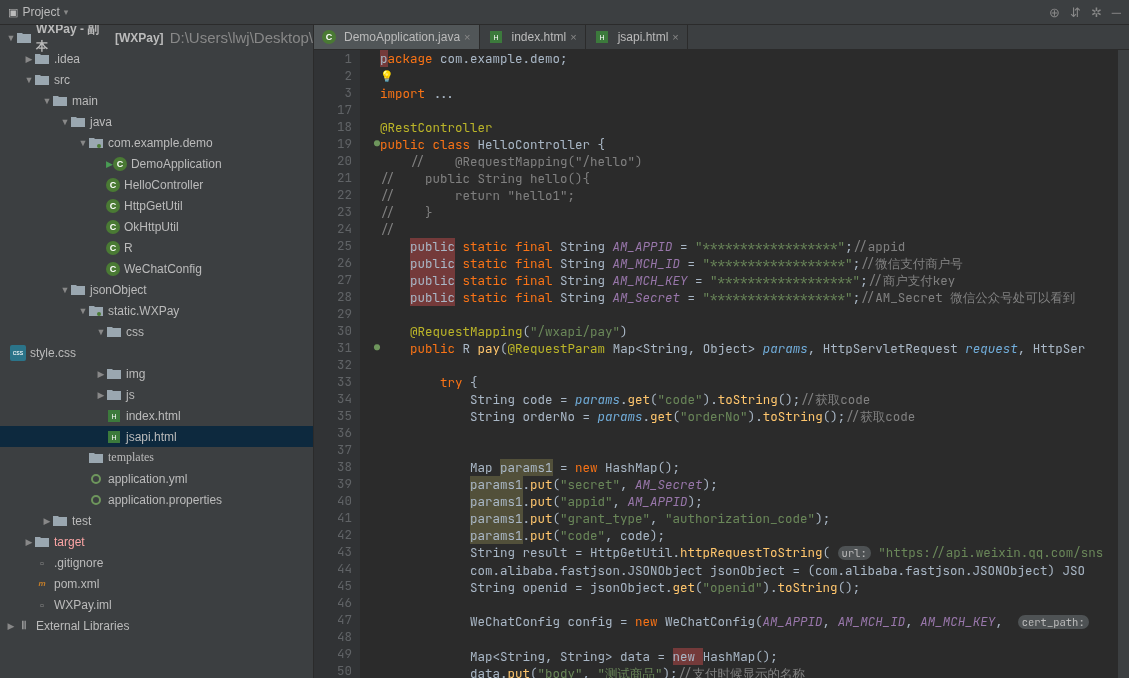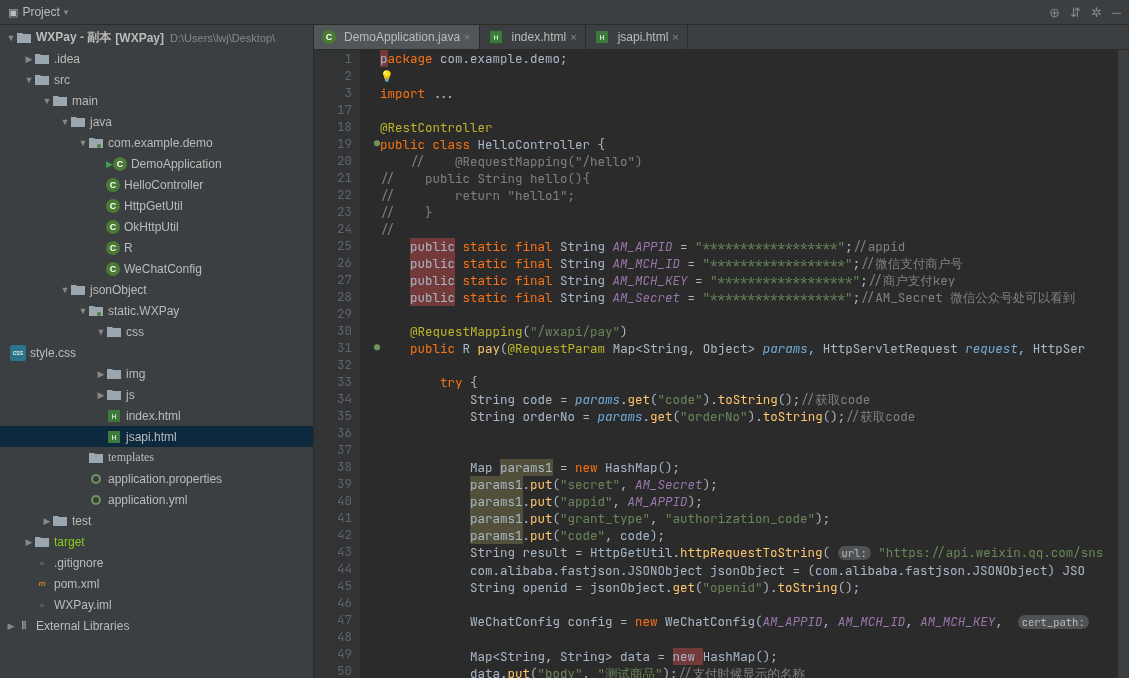--- a/index.html
+++ b/index.html
@@ -4,40 +4,40 @@
 <style>
 * { margin:0; padding:0; box-sizing:border-box; }
 body { font-family:"Segoe UI",Arial,sans-serif; font-size:12px; background:#3c3f41; color:#bbb; width:1129px; height:678px; overflow:hidden; }
 .root { display:flex; flex-direction:column; height:100%; }
 .toolbar { height:25px; background:#3c3f41; border-bottom:1px solid #2b2b2b; display:flex; align-items:center; padding:0 8px; gap:12px; }
 .tb-title { display:flex; align-items:center; gap:4px; }
 .tb-actions { margin-left:auto; display:flex; gap:10px; color:#888; font-size:13px; }
 .tb-actions span { cursor:pointer; }
 .main { display:flex; flex:1; overflow:hidden; }
 .sidebar { width:314px; background:#3c3f41; border-right:1px solid #2b2b2b; overflow:hidden; display:flex; flex-direction:column;}
-.crumb-path { color:#888; font-size:11px; }
+.crumb-path { color:#888; font-size:15px; }
 .tree { flex:1; overflow:auto; padding-top:2px; }
 .node { display:flex; align-items:center; height:21px; cursor:pointer; }
 .node.sel { background:#0d293e; }
 .arrow { width:10px; font-size:9px; color:#888; text-align:center; }
 .arrow.blank { visibility:hidden; }
 .ic { width:16px; height:16px; display:inline-flex; align-items:center; justify-content:center; font-size:11px; border-radius:2px; margin-right:4px; }
 .ic-folder { color:#9aa7b0; }
 .ic-folder-open { color:#9aa7b0; }
 .ic-pkg { color:#9aa7b0; }
 .ic-c { background:#4a7a34; color:#fff; border-radius:50%; width:14px; height:14px; font-size:9px; font-weight:bold;}
 .ic-css { background:#2b7489; color:#fff; font-size:7px; padding:0 1px;}
 .ic-html { color:#e8bf6a; font-size:10px;}
 .ic-yml { color:#6e965c; font-size:10px;}
 .ic-file { color:#8a8a8a; }
 .ic-xml { color:#c57e29; font-size:8px; font-weight:bold;}
 .ic-play { color:#499c54; font-size:9px;}
 .label { color:#bbb; }
 .label.bold { font-weight:bold; }
-.label.hl { color:#84cc16; }
+.label.hl { color:#fca5a5; }
 .editor { flex:1; display:flex; flex-direction:column; background:#2b2b2b; overflow:hidden;}
 .tabs { height:25px; background:#3c3f41; display:flex; border-bottom:1px solid #2b2b2b;}
 .tab { display:flex; align-items:center; padding:0 8px; gap:4px; border-right:1px solid #2b2b2b; cursor:pointer; }
 .tab.active { background:#515658; }
 .tab .close { color:#888; font-size:11px; }
 .code-wrap { display:flex; flex:1; overflow:hidden; font-family:"JetBrains Mono","Consolas",monospace; font-size:12.5px; line-height:17px;}
 .gutter { background:#313335; color:#606366; text-align:right; padding:0 8px 0 12px; user-select:none; position:relative; min-width:46px;}
 .gut-icons { position:absolute; right:-14px; top:0; width:14px;}
 .gut-ic { position:absolute; font-size:10px;}
 .code { flex:1; padding:0 0 0 20px; white-space:pre; color:#a9b7c6; overflow:hidden;}
@@ -245,30 +245,30 @@
             </span>
             <span class="label">templates</span>
           </div>
           <div class="node" style="padding-left: 78px;">
             <span class="arrow blank">▶</span>
             <span class="ic ic-yml">
               <svg width="12" height="12">
                 <circle cx="6" cy="6" r="4" fill="none" stroke="#6e965c" stroke-width="2"></circle>
               </svg>
             </span>
-            <span class="label">application.properties</span>
+            <span class="label">application.yml</span>
           </div>
           <div class="node" style="padding-left: 78px;">
             <span class="arrow blank">▶</span>
             <span class="ic ic-yml">
               <svg width="12" height="12">
                 <circle cx="6" cy="6" r="4" fill="none" stroke="#6e965c" stroke-width="2"></circle>
               </svg>
             </span>
-            <span class="label">application.yml</span>
+            <span class="label">application.properties</span>
           </div>
           <div class="node" style="padding-left: 42px;">
             <span class="arrow">▶</span>
             <span class="ic ic-folder">
               <svg width="14" height="12" viewBox="0 0 14 12">
                 <path fill="#9aa7b0" d="M0 1h5l1 1h8v9H0z"></path>
               </svg>
             </span>
             <span class="label">test</span>
           </div>

